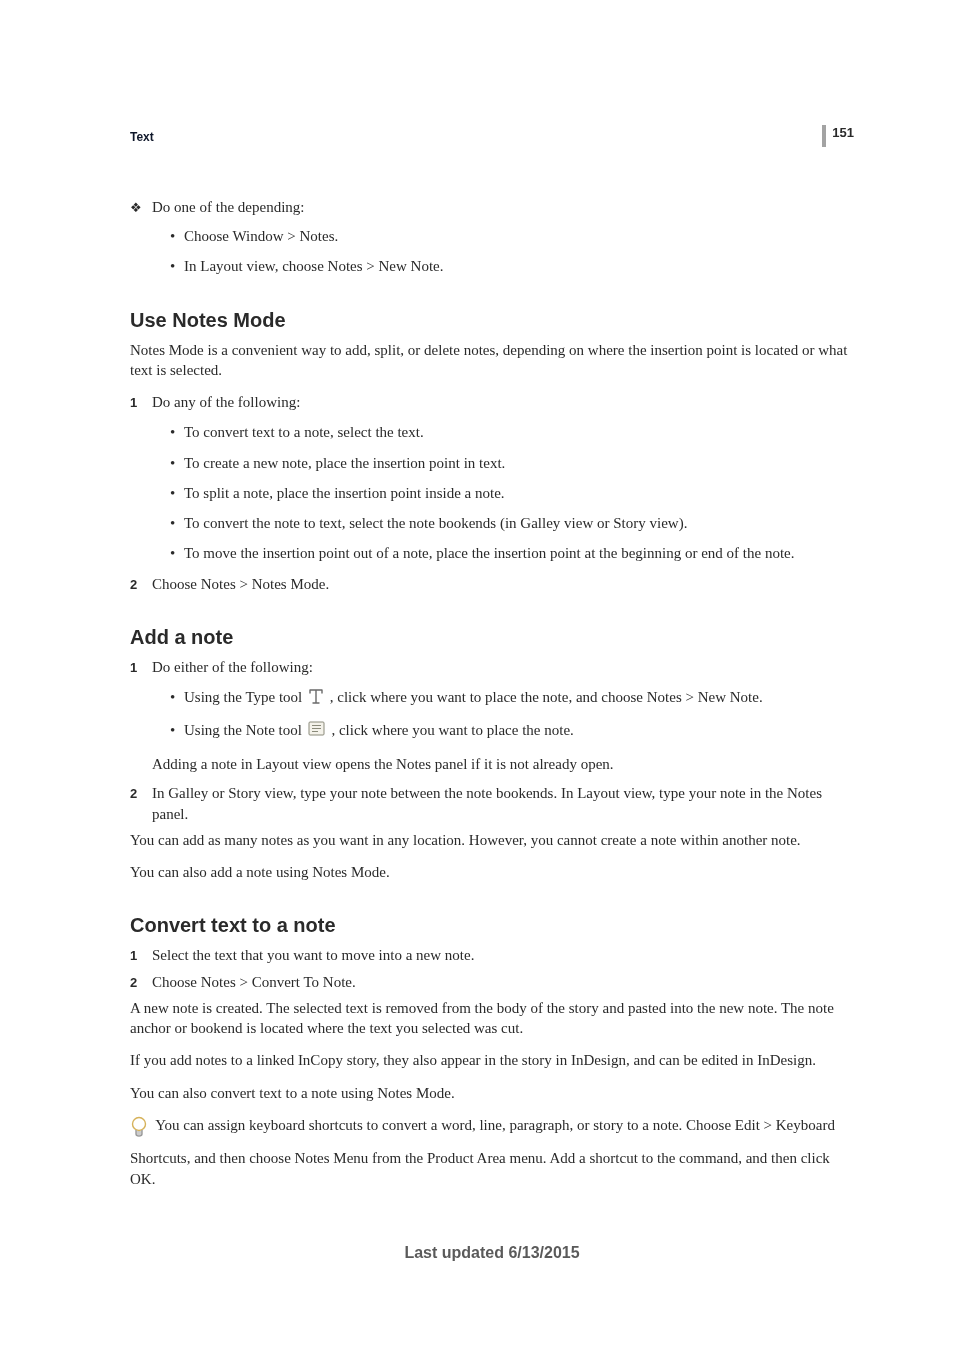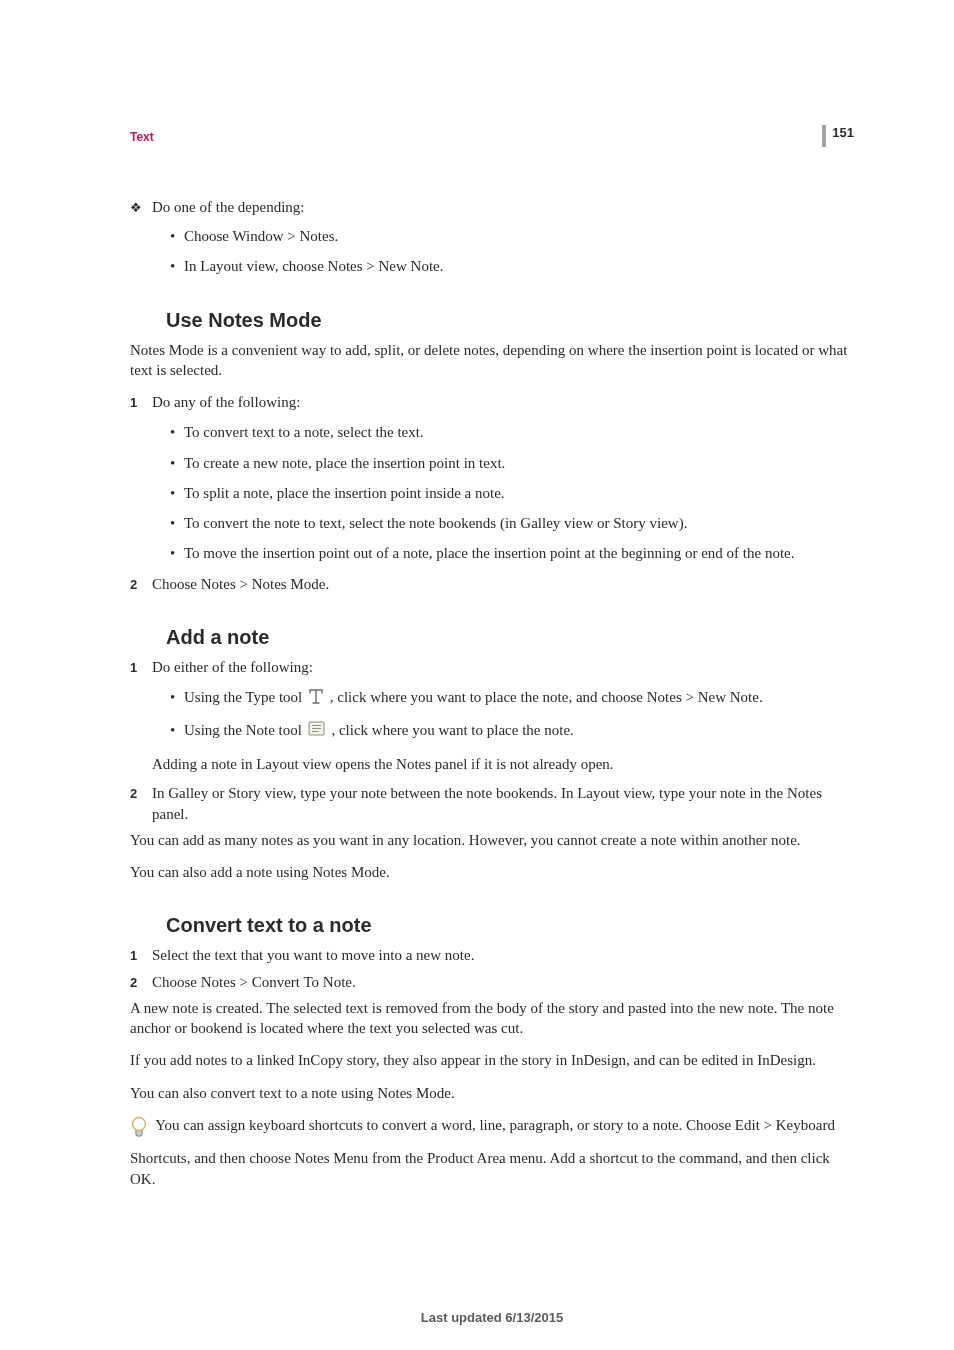--- a/index.html
+++ b/index.html
@@ -23,34 +23,33 @@
     height: 22px;
     font-family: "Myriad Pro", Arial, sans-serif;
     font-weight: 700;
     font-size: 13px;
     color: #2a2a2a;
   }
   .running-head {
     font-family: "Myriad Pro", Arial, sans-serif;
     font-weight: 700;
     font-size: 12px;
-    color: #be185d;
+    color: #0f172a;
     margin-bottom: 55px;
   }
   h2 {
     font-family: "Myriad Pro", Arial, sans-serif;
     font-weight: 700;
     font-size: 17px;
     color: #2a2a2a;
     margin: 0 0 8px 0;
   }
   h2.section {
     font-size: 20px;
     margin-top: 32px;
-    margin-left: 36px;
   }
   p.body {
     font-size: 15px;
     line-height: 1.35;
     margin: 0 0 12px 0;
   }
   .step {
     display: flex;
     margin: 6px 0;
     font-size: 15px;
@@ -116,23 +115,23 @@
   }
   .tool-icon {
     display: inline-block;
     vertical-align: middle;
     margin: 0 2px;
   }
   .footer {
     text-align: center;
     font-family: "Myriad Pro", Arial, sans-serif;
     font-weight: 700;
-    font-size: 13px;
+    font-size: 16px;
     color: #5a5a5a;
-    margin-top: 120px;
+    margin-top: 54px;
   }
 </style>
 </head>
 <body>
 
 <div class="page">
 
   <div class="page-number-wrap">151</div>
 
   <div class="running-head">Text</div>

